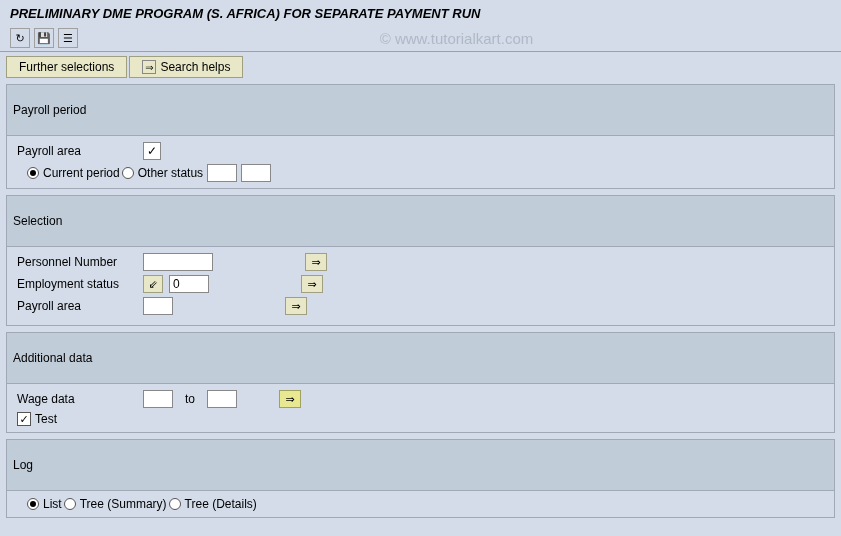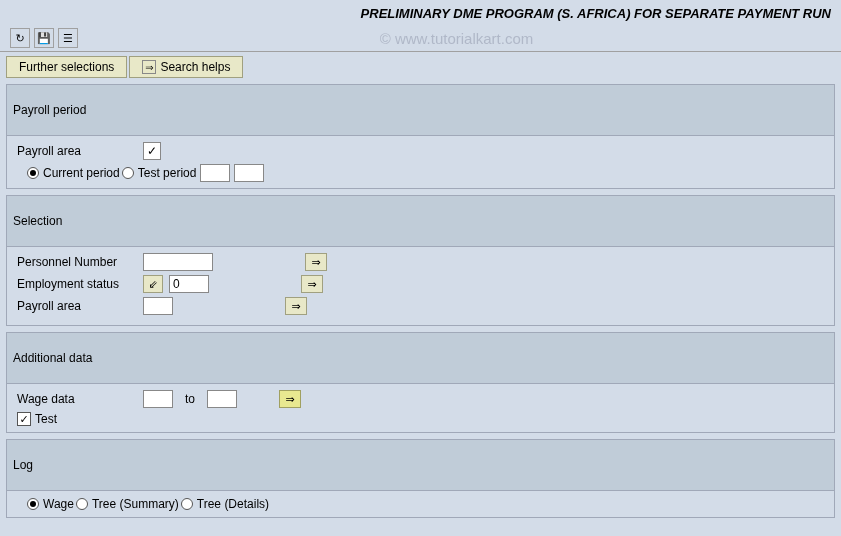--- a/index.html
+++ b/index.html
@@ -10,21 +10,20 @@
       width: 841px;
       min-height: 536px;
     }
     .title-bar {
       background: #d3dce8;
       padding: 6px 10px 4px 10px;
       font-weight: bold;
       font-style: italic;
       font-size: 13px;
       color: #000;
-      text-align: right;
     }
     .toolbar {
       background: #d3dce8;
       padding: 3px 10px;
       display: flex;
       align-items: center;
       gap: 4px;
       border-bottom: 1px solid #a0a0a0;
     }
     .toolbar-icon {
@@ -199,21 +198,21 @@
         <div class="form-label">Payroll area</div>
         <div class="checkbox-icon">✓</div>
       </div>
       <div class="radio-group">
         <div class="radio-row">
           <div class="radio-btn selected"></div>
           <span>Current period</span>
         </div>
         <div class="radio-row">
           <div class="radio-btn"></div>
-          <span>Test period</span>
+          <span>Other status</span>
           <input class="form-input form-input-sm" type="text" value="" style="">
           <input class="form-input form-input-sm" type="text" value="" style="">
         </div>
       </div>
     </div>
   </div>
 
   <div class="section">
     <div class="section-header">Selection</div>
     <div class="section-body">
@@ -256,21 +255,21 @@
       </div>
     </div>
   </div>
 
   <div class="section">
     <div class="section-header">Log</div>
     <div class="section-body">
       <div class="radio-group">
         <div class="radio-row">
           <div class="radio-btn selected"></div>
-          <span>Wage</span>
+          <span>List</span>
         </div>
         <div class="radio-row">
           <div class="radio-btn"></div>
           <span>Tree (Summary)</span>
         </div>
         <div class="radio-row">
           <div class="radio-btn"></div>
           <span>Tree (Details)</span>
         </div>
       </div>

